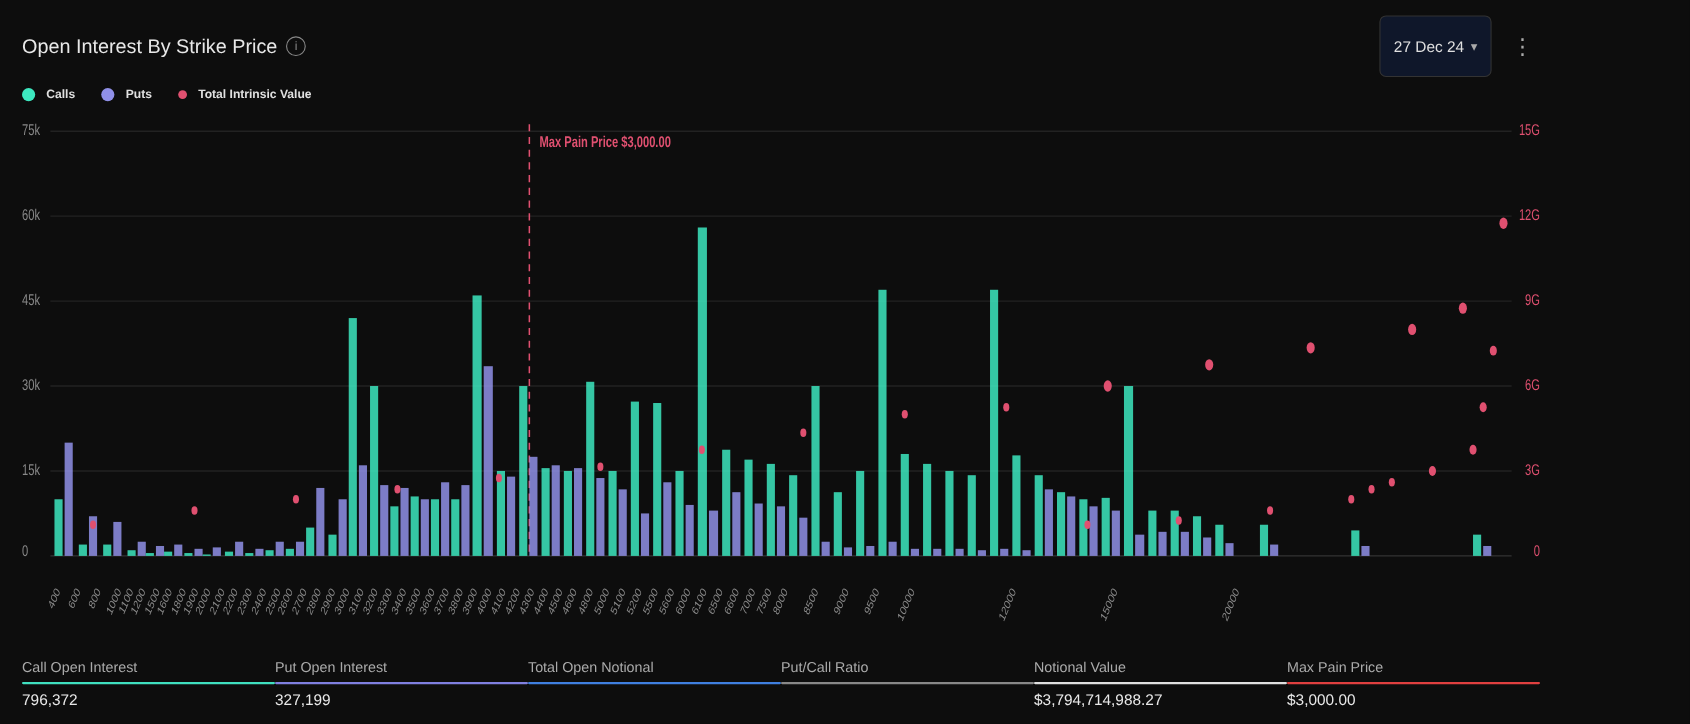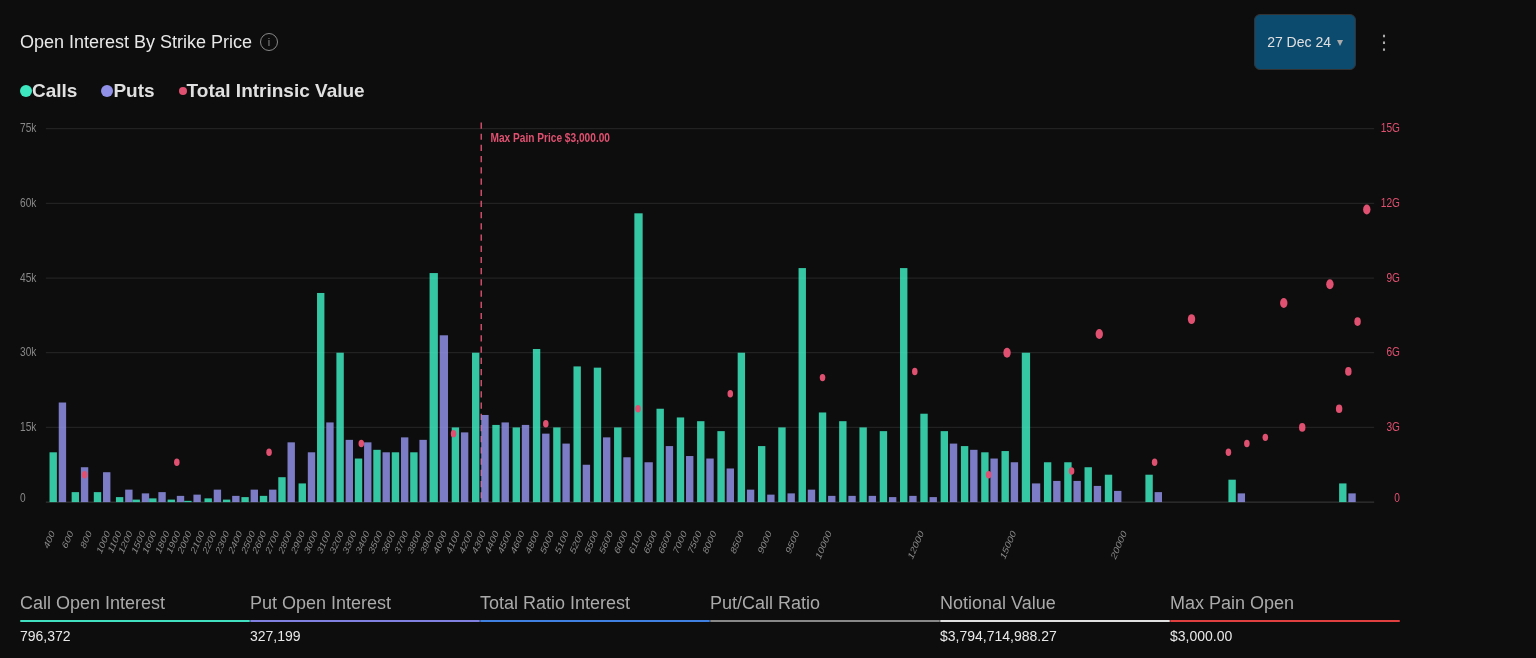--- a/index.html
+++ b/index.html
@@ -48,21 +48,21 @@
     }
     .header-right {
       display: flex;
       align-items: center;
       gap: 12px;
     }
     .date-selector {
       display: flex;
       align-items: center;
       gap: 6px;
-      background: #0c4a6e;
+      background: #0f172a;
       border: 1px solid #333;
       border-radius: 6px;
       padding: 19px 12px;
       cursor: pointer;
       font-size: 14px;
       color: #e0e0e0;
     }
     .chevron-down {
       font-size: 12px;
       color: #aaa;
@@ -75,22 +75,22 @@
     }
     .legend {
       display: flex;
       align-items: center;
       gap: 24px;
       padding: 0 20px 8px 20px;
     }
     .legend-item {
       display: flex;
       align-items: center;
-      gap: 0;
-      font-size: 19px;
+      gap: 10px;
+      font-size: 11px;
       font-weight: 600;
       color: #e0e0e0;
     }
     .legend-dot {
       width: 12px;
       height: 12px;
       border-radius: 50%;
     }
     .legend-dot-small {
       width: 8px;
@@ -107,21 +107,21 @@
       padding: 10px 20px 14px 20px;
       gap: 0;
     }
     .footer-item {
       flex: 1;
       display: flex;
       flex-direction: column;
       gap: 6px;
     }
     .footer-label {
-      font-size: 18px;
+      font-size: 13px;
       color: #aaa;
       font-weight: 400;
     }
     .footer-bar {
       height: 2px;
       border-radius: 1px;
     }
     .footer-value {
       font-size: 14px;
       font-weight: 500;
@@ -460,31 +460,31 @@
       <span class="footer-label">Call Open Interest</span>
       <div class="footer-bar bar-teal"></div>
       <span class="footer-value">796,372</span>
     </div>
     <div class="footer-item">
       <span class="footer-label">Put Open Interest</span>
       <div class="footer-bar bar-purple"></div>
       <span class="footer-value">327,199</span>
     </div>
     <div class="footer-item">
-      <span class="footer-label">Total Ratio Interest</span>
+      <span class="footer-label">Total Open Notional</span>
       <div class="footer-bar bar-blue"></div>
     </div>
     <div class="footer-item">
       <span class="footer-label">Put/Call Ratio</span>
       <div class="footer-bar bar-gray"></div>
     </div>
     <div class="footer-item">
       <span class="footer-label">Notional Value</span>
       <div class="footer-bar bar-white"></div>
       <span class="footer-value">$3,794,714,988.27</span>
     </div>
     <div class="footer-item">
-      <span class="footer-label">Max Pain Open</span>
+      <span class="footer-label">Max Pain Price</span>
       <div class="footer-bar bar-red"></div>
       <span class="footer-value">$3,000.00</span>
     </div>
   </div>
 </div>
 
 </body></html>

